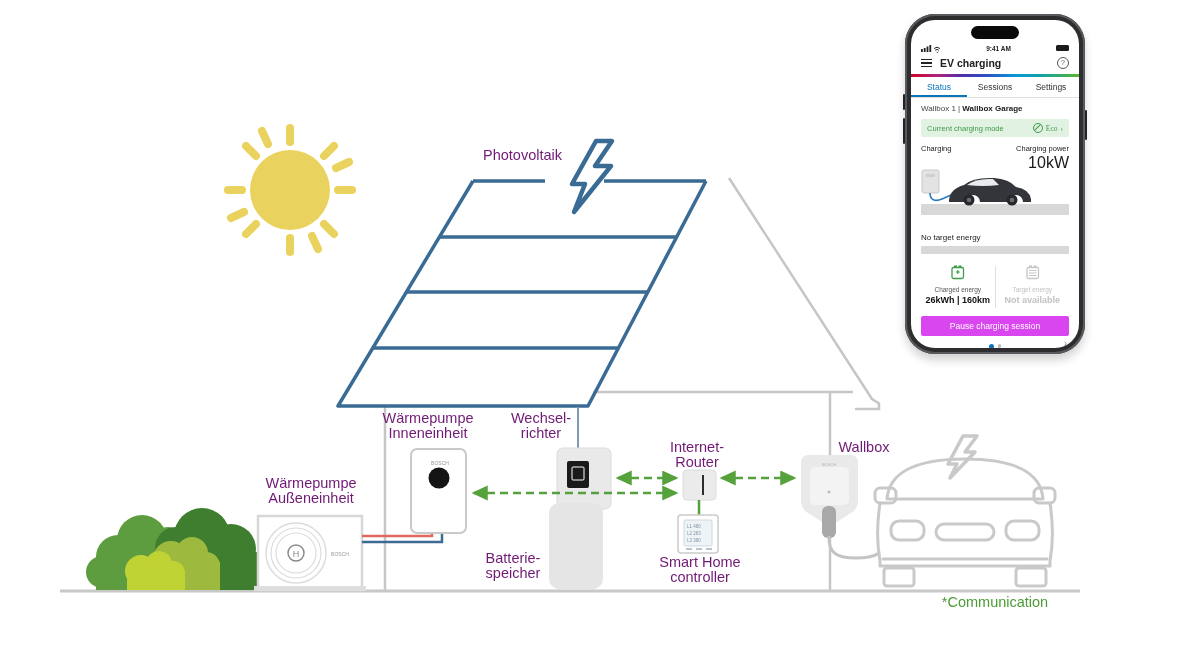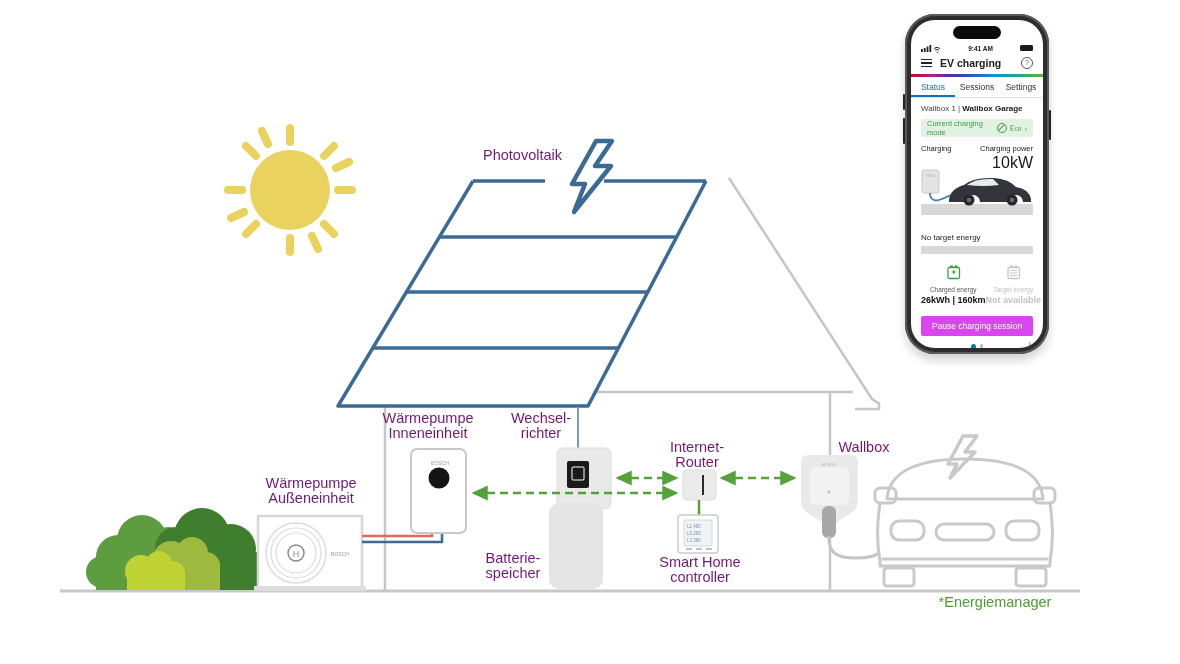--- a/index.html
+++ b/index.html
@@ -6,21 +6,21 @@
   #stage{position:relative;width:1180px;height:664px;background:#fff;overflow:hidden;
          font-family:"Liberation Sans",sans-serif;color:#1a1a1a;}
   #diagram-svg{position:absolute;left:0;top:0;}
   .lbl{position:absolute;text-align:center;font-size:14.5px;line-height:14.5px;color:#701a75;}
   .lbl div{white-space:nowrap;}
   .lbl-green{color:#4c9b35;}
   .caption{position:absolute;left:895px;top:364px;width:230px;text-align:center;
            font-size:17px;color:#222;}
 
   
-  .phone{position:absolute;left:905px;top:14px;width:144px;height:340px;
+  .phone{position:absolute;left:905px;top:14px;width:180px;height:340px;
          background:#2d2d30;border-radius:30px;padding:6px;box-sizing:border-box;
          box-shadow:0 6px 10px rgba(0,0,0,.18), inset 0 0 0 2px #5a5a5e;}
   .side-btn{position:absolute;background:#232325;border-radius:2px;}
   .screen{position:relative;width:100%;height:100%;background:#fff;border-radius:24px;
           overflow:hidden;}
   .island{position:absolute;left:50%;top:6px;transform:translateX(-50%);
           width:48px;height:13px;background:#0a0a0a;border-radius:7px;}
   .statusbar{position:absolute;left:10px;right:10px;top:23px;height:10px;
              display:flex;align-items:center;justify-content:space-between;}
   .sb-time{font-size:6.5px;font-weight:bold;color:#222;}
@@ -260,21 +260,21 @@
     <div>Router</div>
   </div>
 
   <div class="lbl" style="left:650px;top:555px;width:100px;">
     <div>Smart Home</div>
     <div>controller</div>
   </div>
 
   <div class="lbl" style="left:831px;top:440px;width:66px;">Wallbox</div>
 
-  <div class="lbl lbl-green" style="left:930px;top:595px;width:130px;">*Energiemanager</div>
+  <div class="lbl lbl-green" style="left:930px;top:595px;width:130px;">*Communication</div>
 
 
   <div class="phone">
     <div class="side-btn" style="left:-2px;top:80px;width:2px;height:16px;"></div>
     <div class="side-btn" style="left:-2px;top:104px;width:2px;height:26px;"></div>
     <div class="side-btn" style="right:-2px;top:96px;width:2px;height:30px;"></div>
 
     <div class="screen">
       <div class="island"></div>
 

